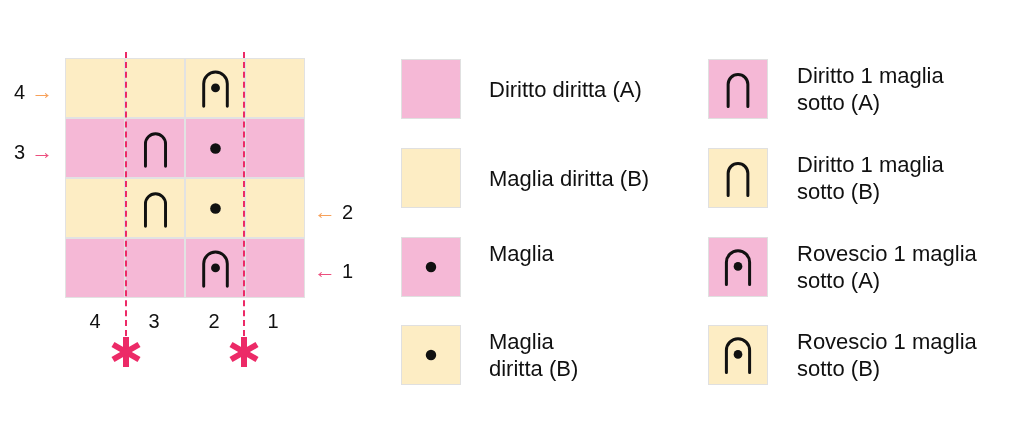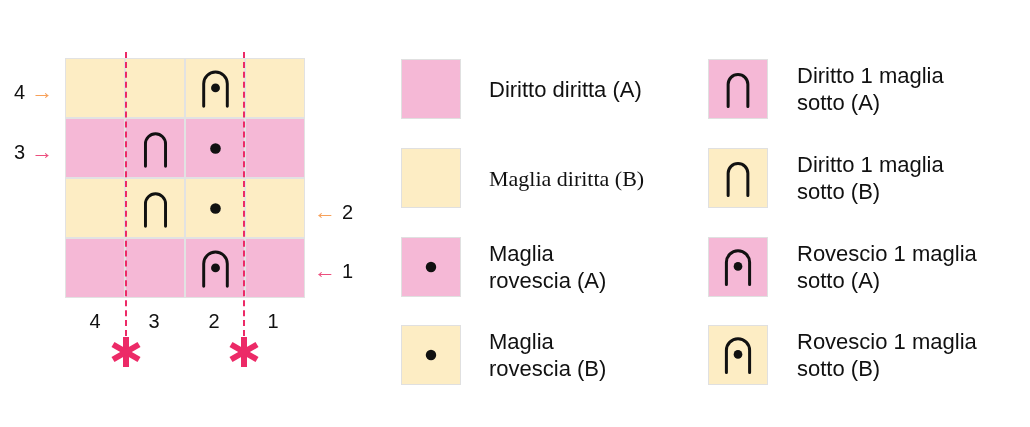--- a/index.html
+++ b/index.html
@@ -103,40 +103,39 @@
 <div class="collbl" style="left:144px">3</div>
 <div class="collbl" style="left:204px">2</div>
 <div class="collbl" style="left:263px">1</div>
 
 <div id="legend">
     <div class="lg-box" style="left: 401px; top: 59px; background: rgb(245, 184, 214);"></div>
     <div class="lg-text" style="left: 489px; top: 75.5px;">
       <div>Diritto diritta (A)</div>
     </div>
     <div class="lg-box" style="left: 401px; top: 148px; background: rgb(253, 237, 196);"></div>
-    <div class="lg-text" style="left: 489px; top: 164.5px; font-family: Liberation Serif, serif;">
+    <div class="lg-text" style="left: 489px; top: 164.5px;">
       <div>Maglia diritta (B)</div>
     </div>
     <div class="lg-box" style="left: 401px; top: 237px; background: rgb(245, 184, 214);">
       <svg viewBox="0 0 58 58">
         <circle cx="29" cy="29" r="5.22" fill="#111"></circle>
       </svg>
     </div>
     <div class="lg-text" style="left: 489px; top: 240px;">
       <div>Maglia</div>
-      <div>rovescia (A)</div>
     </div>
     <div class="lg-box" style="left: 401px; top: 325px; background: rgb(253, 237, 196);">
       <svg viewBox="0 0 58 58">
         <circle cx="29" cy="29" r="5.22" fill="#111"></circle>
       </svg>
     </div>
     <div class="lg-text" style="left: 489px; top: 328px;">
       <div>Maglia</div>
-      <div>rovescia (B)</div>
+      <div>diritta (B)</div>
     </div>
     <div class="lg-box" style="left: 708px; top: 59px; background: rgb(245, 184, 214);">
       <svg viewBox="0 0 58 58">
         <path d="M 19.14 46.400000000000006 L 19.14 24.36 A 9.860000000000001 9.860000000000001 0 0 1 38.86 24.36 L 38.86 46.400000000000006" fill="none" stroke="#111" stroke-width="3" stroke-linecap="round"></path>
       </svg>
     </div>
     <div class="lg-text" style="left: 797px; top: 62px;">
       <div>Diritto 1 maglia</div>
       <div>sotto (A)</div>
     </div>

